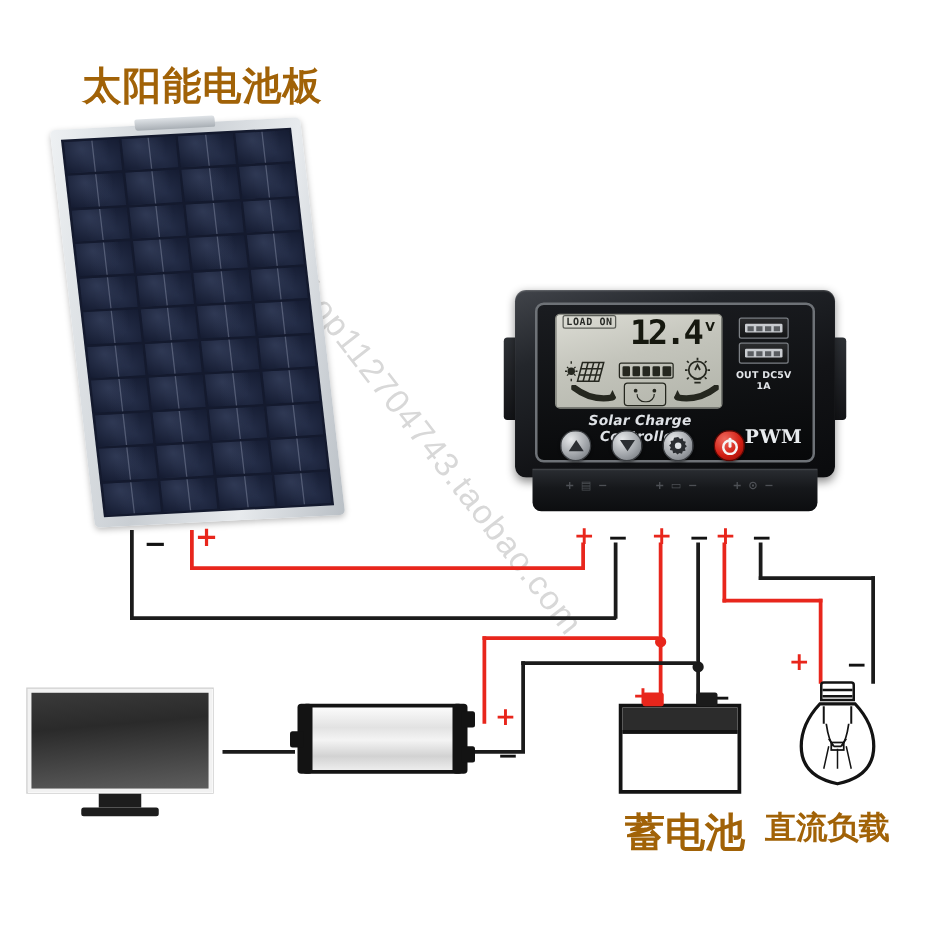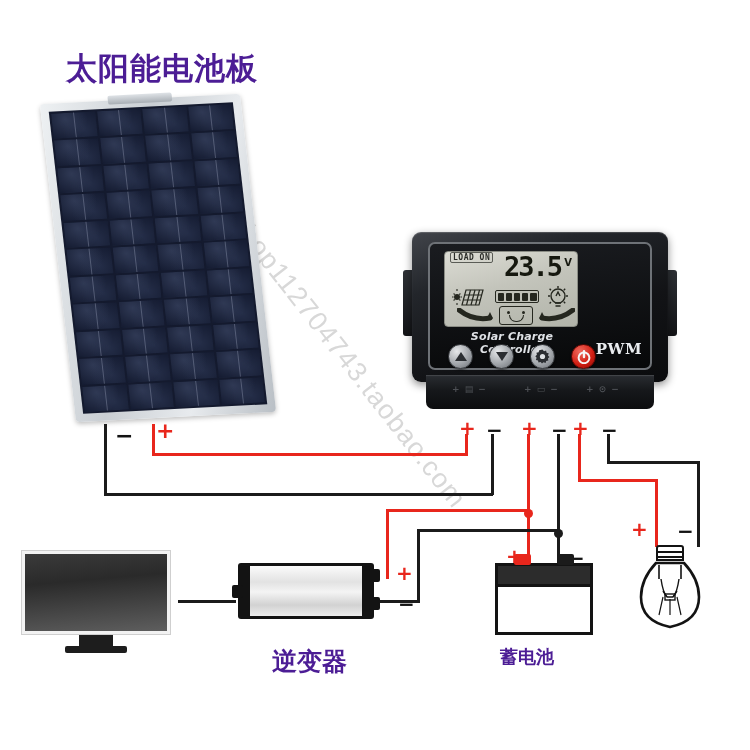--- a/index.html
+++ b/index.html
@@ -13,29 +13,29 @@
   .watermark {
     position:absolute; left:248px; top:208px;
     font-size:27px; color:#d8d8d8; font-weight:400;
     transform:rotate(52deg); transform-origin:0 0;
     white-space:nowrap; letter-spacing:1px; user-select:none;
     font-family:"Liberation Sans", sans-serif;
   }
 
   
   .cn-label {
-    position:absolute; color:#4c1d95; font-weight:700;
+    position:absolute; color:#a16207; font-weight:700;
     font-family:"DejaVu Sans", sans-serif; white-space:nowrap;
   }
   .title-panel { left:66px;  top:48px;  font-size:31px; letter-spacing:1px; }
   .title-ctrl  { left:425px; top:166px; font-size:35px; color:#ef3b21;
                  letter-spacing:2px; }
   .lbl-ac  { left:45px;  top:663px; font-size:25px; }
   .lbl-inv { left:272px; top:645px; font-size:25px; }
-  .lbl-bat { left:500px; top:645px; font-size:18px; }
+  .lbl-bat { left:500px; top:645px; font-size:32px; }
   .lbl-dc  { left:612px; top:645px; font-size:25px; }
 
   
   .sign {
     position:absolute; font-weight:900; line-height:1;
     font-family:"DejaVu Sans", sans-serif; user-select:none;
   }
   .sign.plus  { color:#e8261c; }
   .sign.minus { color:#121212; }
 
@@ -328,21 +328,21 @@
 
   <div id="controller">
     <div class="ctrl-ear l"></div>
     <div class="ctrl-ear r"></div>
 
     <div class="ctrl-body">
       <div class="ctrl-face">
 
         <div class="lcd">
           <div class="lcd-loadon">LOAD ON</div>
-          <div class="lcd-volt">23.5</div>
+          <div class="lcd-volt">12.4</div>
           <div class="lcd-voltunit">V</div>
 
           <div class="lcd-row">
             <span class="lcd-sunpanel">
               <svg width="34" height="20" viewBox="0 0 34 20">
                 <g fill="#25271f">
                   <circle cx="5" cy="9" r="3"></circle>
                   <path d="M5 1v2M5 15v2M0 9h1.6M8.4 9H10M1.6 5.5l1.2 1.2M7.2 11.3l1.2 1.2M1.6 12.5l1.2-1.2M7.2 6.7l1.2-1.2" stroke="#25271f" stroke-width="1.1"></path>
                 </g>
                 <g stroke="#25271f" stroke-width="1.2" fill="none">
@@ -388,20 +388,39 @@
           <span class="lcd-arrow r">
             <svg width="36" height="14" viewBox="0 0 36 14">
               <path d="M3 10 Q20 13 34 2" stroke="#25271f" stroke-width="5" fill="none" stroke-linecap="round"></path>
               <path d="M7 12 L0 10.5 L3 4 Z" fill="#25271f"></path>
             </svg>
           </span>
         </div>
 
         <div class="ctrl-brand">Solar Charge Controller</div>
 
+        <div class="usb-block">
+          <div class="usb-port">
+            <div class="usb-inner">
+                <i></i>
+                <i></i>
+                <i></i>
+                <i></i>
+              </div>
+          </div>
+          <div class="usb-port">
+            <div class="usb-inner">
+                <i></i>
+                <i></i>
+                <i></i>
+                <i></i>
+              </div>
+          </div>
+          <div class="usb-text">OUT DC5V 1A</div>
+        </div>
 
         <div class="pwm-text">PWM</div>
 
         <div class="btn-row">
           <div class="ctrl-btn">
             <span class="tri-up"></span>
           </div>
           <div class="ctrl-btn">
             <span class="tri-dn"></span>
           </div>
@@ -487,21 +506,20 @@
   </div>
 
   <div id="inverter">
     <div class="inv-body"></div>
     <div class="inv-cap l"></div>
     <div class="inv-cap r"></div>
     <div class="inv-lug" style="left:0px; top:22px;"></div>
     <div class="inv-lug" style="right:0px; top:6px;"></div>
     <div class="inv-lug" style="right:0px; top:34px;"></div>
   </div>
-  <div class="cn-label lbl-inv">逆变器</div>
 
   <div id="battery">
     <div class="bat-body">
       <div class="bat-top"></div>
     </div>
     <div class="bat-term p"></div>
     <div class="bat-term n"></div>
   </div>
   <div class="cn-label lbl-bat">蓄电池</div>
 
@@ -512,14 +530,15 @@
     </div>
     <svg width="74" height="78" viewBox="0 0 74 78" style="position:absolute;left:0;top:12px;">
       <path d="M23 6 Q8 22 8 40 Q8 64 37 70 Q66 64 66 40 Q66 22 51 6 Z" fill="#ffffff" stroke="#131313" stroke-width="2.6"></path>
       <path d="M26 8 L26 22 M48 8 L48 22" stroke="#131313" stroke-width="1.6" fill="none"></path>
       <path d="M28 22 Q30 36 34 40 M46 22 Q44 36 40 40" stroke="#131313" stroke-width="1.4" fill="none"></path>
       <path d="M34 40 L30 34 M40 40 L44 34 M34 40 L40 40" stroke="#131313" stroke-width="1.4" fill="none"></path>
       <path d="M30 40 L26 58 M44 40 L48 58 M37 42 L37 58" stroke="#131313" stroke-width="1.2" fill="none"></path>
       <rect x="32" y="37" width="10" height="6" fill="none" stroke="#131313" stroke-width="1.4"></rect>
     </svg>
   </div>
+  <div class="cn-label lbl-dc">直流负载</div>
 
 </div>
 
 </body></html>

